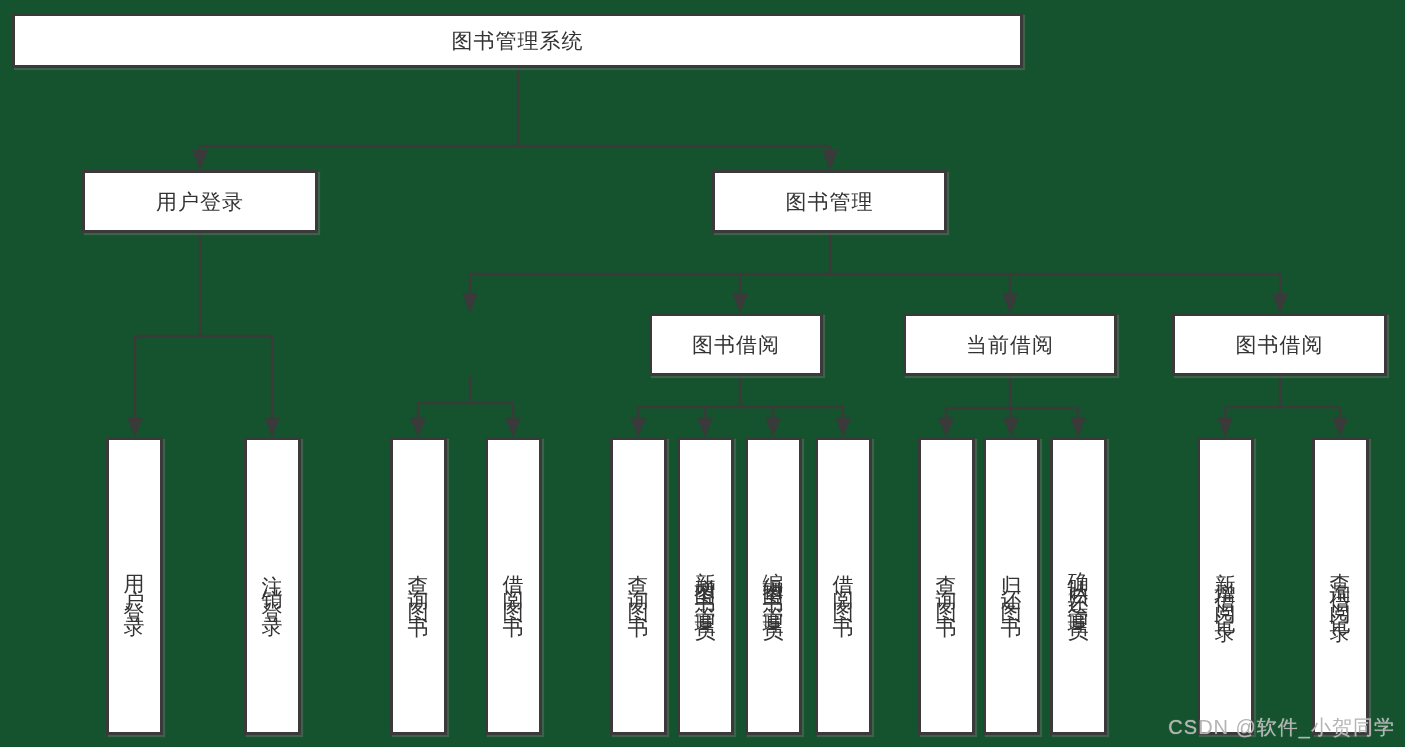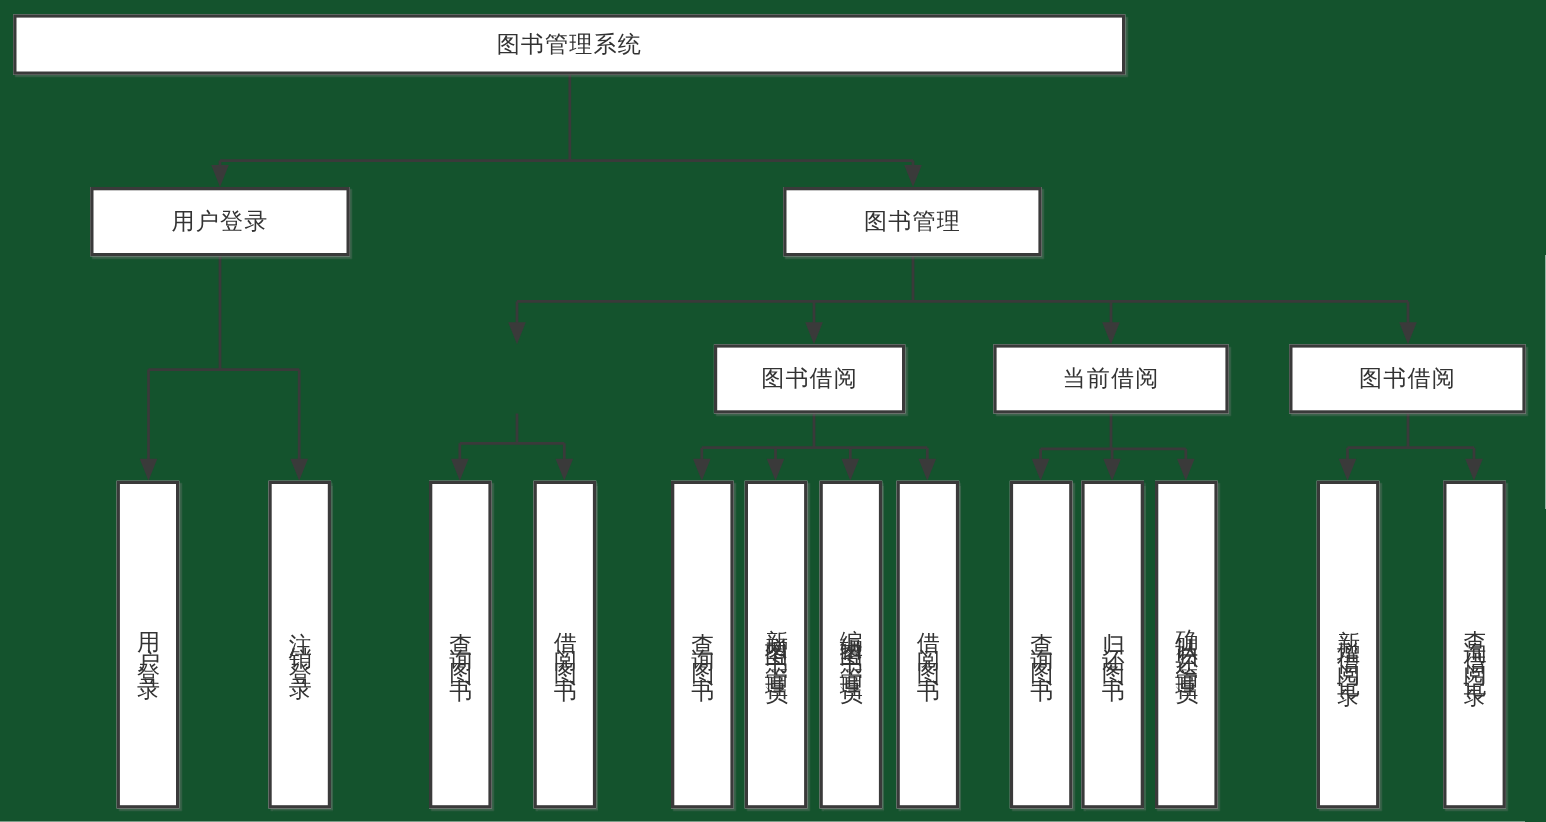--- a/index.html
+++ b/index.html
@@ -146,14 +146,15 @@
     <span class="vtext sp-tight">确认归还（管理员）</span>
   </div>
 
   <div class="node leaf" style="left:1197px;">
     <span class="vtext sp-mid">新增借阅记录</span>
   </div>
   <div class="node leaf" style="left:1312px;">
     <span class="vtext sp-mid">查询借阅记录</span>
   </div>
 
+  <div class="watermark">CSDN @软件_小贺同学</div>
 
 </div>
 
 </body></html>

